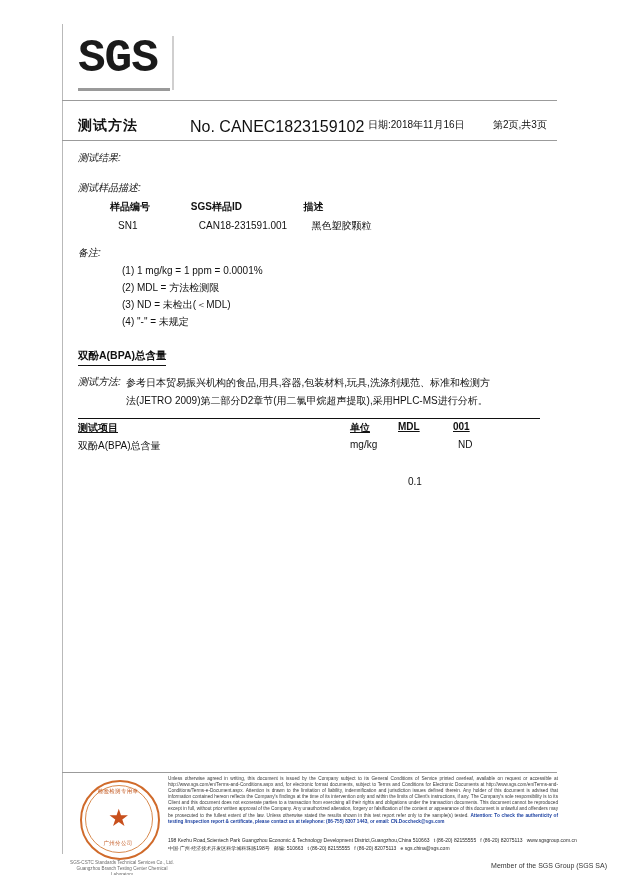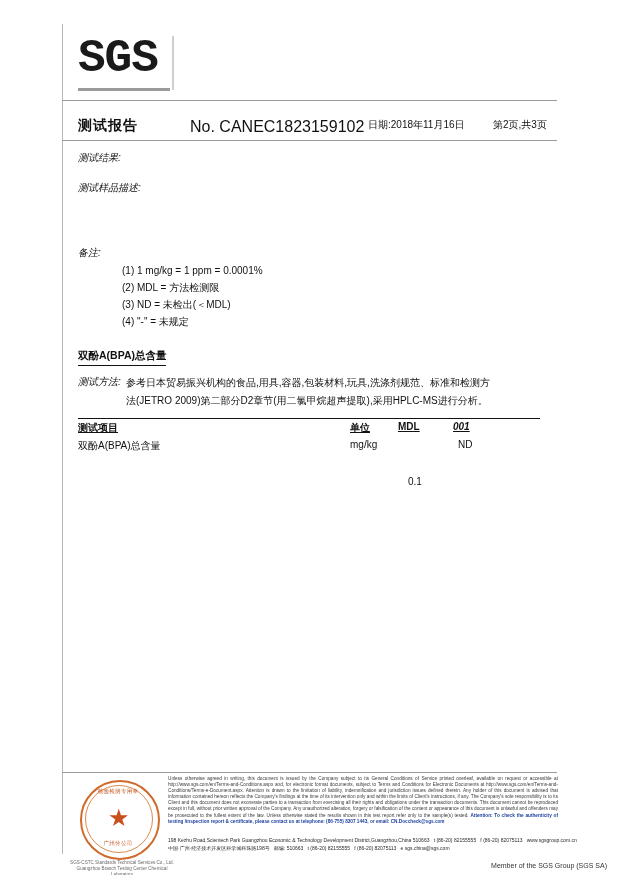--- a/index.html
+++ b/index.html
@@ -55,21 +55,21 @@
              border-bottom:1px solid #111;padding-bottom:2px;}
 
   .method-label{left:78px;top:374px;}
   .method-body{position:absolute;left:126px;top:374px;width:420px;font-size:10px;line-height:18px;color:#111;}
 
   .res-hdr-line{position:absolute;left:78px;top:418px;width:462px;height:1px;background:#111;}
   .res-hdr{position:absolute;left:78px;top:421px;width:462px;font-size:10px;font-weight:bold;}
   .res-hdr .h-item{position:absolute;left:0;top:0;text-decoration:underline;}
   .res-hdr .h-unit{position:absolute;left:272px;top:0;text-decoration:underline;}
   .res-hdr .h-mdl{position:absolute;left:320px;top:0;text-decoration:underline;}
-  .res-hdr .h-001{position:absolute;left:375px;top:0;text-decoration:underline;font-style:italic;}
+  .res-hdr .h-001{position:absolute;left:375px;top:0;text-decoration:underline;}
 
   .res-row{position:absolute;left:78px;top:439px;width:462px;font-size:10px;}
   .res-row .r-item{position:absolute;left:0;top:0;}
   .res-row .r-unit{position:absolute;left:272px;top:0;}
   .res-row .r-mdl{position:absolute;left:330px;top:0;margin-top:37px;}
   .res-row .r-val{position:absolute;left:380px;top:0;}
 
   
   .foot-line{position:absolute;left:62px;top:772px;width:495px;height:1px;background:#9b9b9b;}
 
@@ -113,31 +113,43 @@
 
   <div class="logo-wrap">
     <div class="sgs">SGS</div>
   </div>
   <div class="logo-bar"></div>
   <div class="logo-tick"></div>
 
   <div class="hdr-line"></div>
 
   <div class="title-row">
-    <span class="title-cn">测试报告</span>
+    <span class="title-cn">测试方法</span>
     <span class="title-no">No. CANEC1823159102</span>
     <span class="title-date">日期:2018年11月16日</span>
     <span class="title-page">第2页,共3页</span>
   </div>
 
   <div class="hdr-line2"></div>
 
   <div class="b res-label">测试结果:</div>
   <div class="b desc-label">测试样品描述:</div>
 
+  <div class="tbl1">
+    <div class="hrow">
+      <span class="c1">样品编号</span>
+      <span class="c2">SGS样品ID</span>
+      <span class="c3">描述</span>
+    </div>
+    <div class="drow">
+      <span class="c1">SN1</span>
+      <span class="c2">CAN18-231591.001</span>
+      <span class="c3">黑色塑胶颗粒</span>
+    </div>
+  </div>
 
   <div class="b note-label">备注:</div>
   <div class="notes">
     <div>(1) 1 mg/kg = 1 ppm = 0.0001%</div>
     <div>(2) MDL = 方法检测限</div>
     <div>(3) ND = 未检出(＜MDL)</div>
     <div>(4) "-" = 未规定</div>
   </div>
 
   <div class="sec-title">双酚A(BPA)总含量</div>

